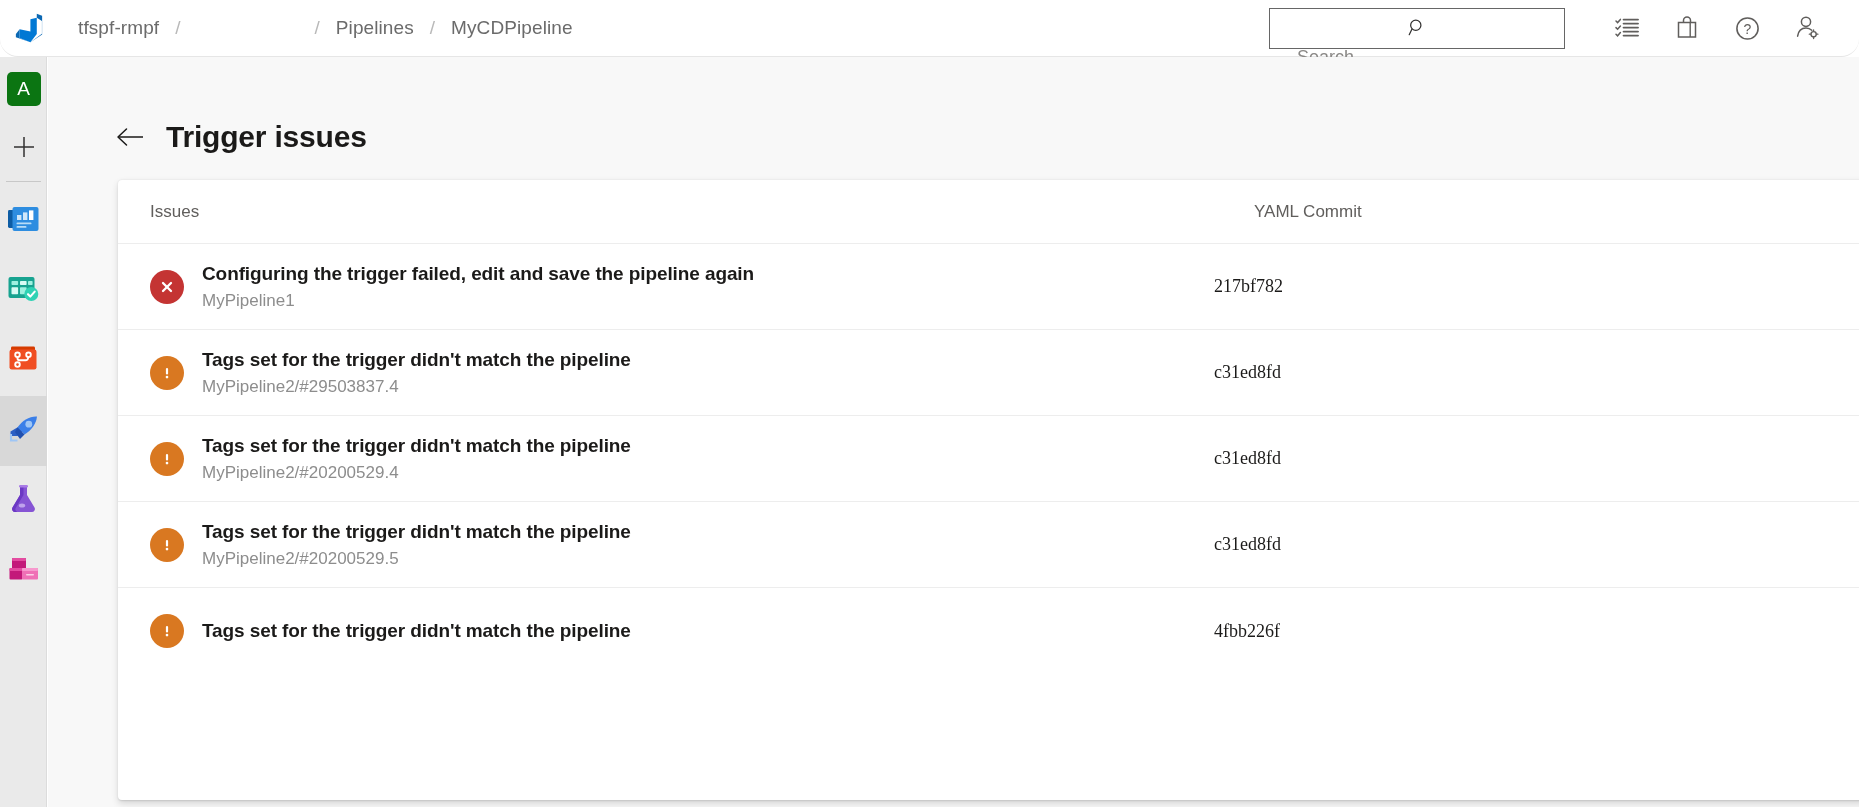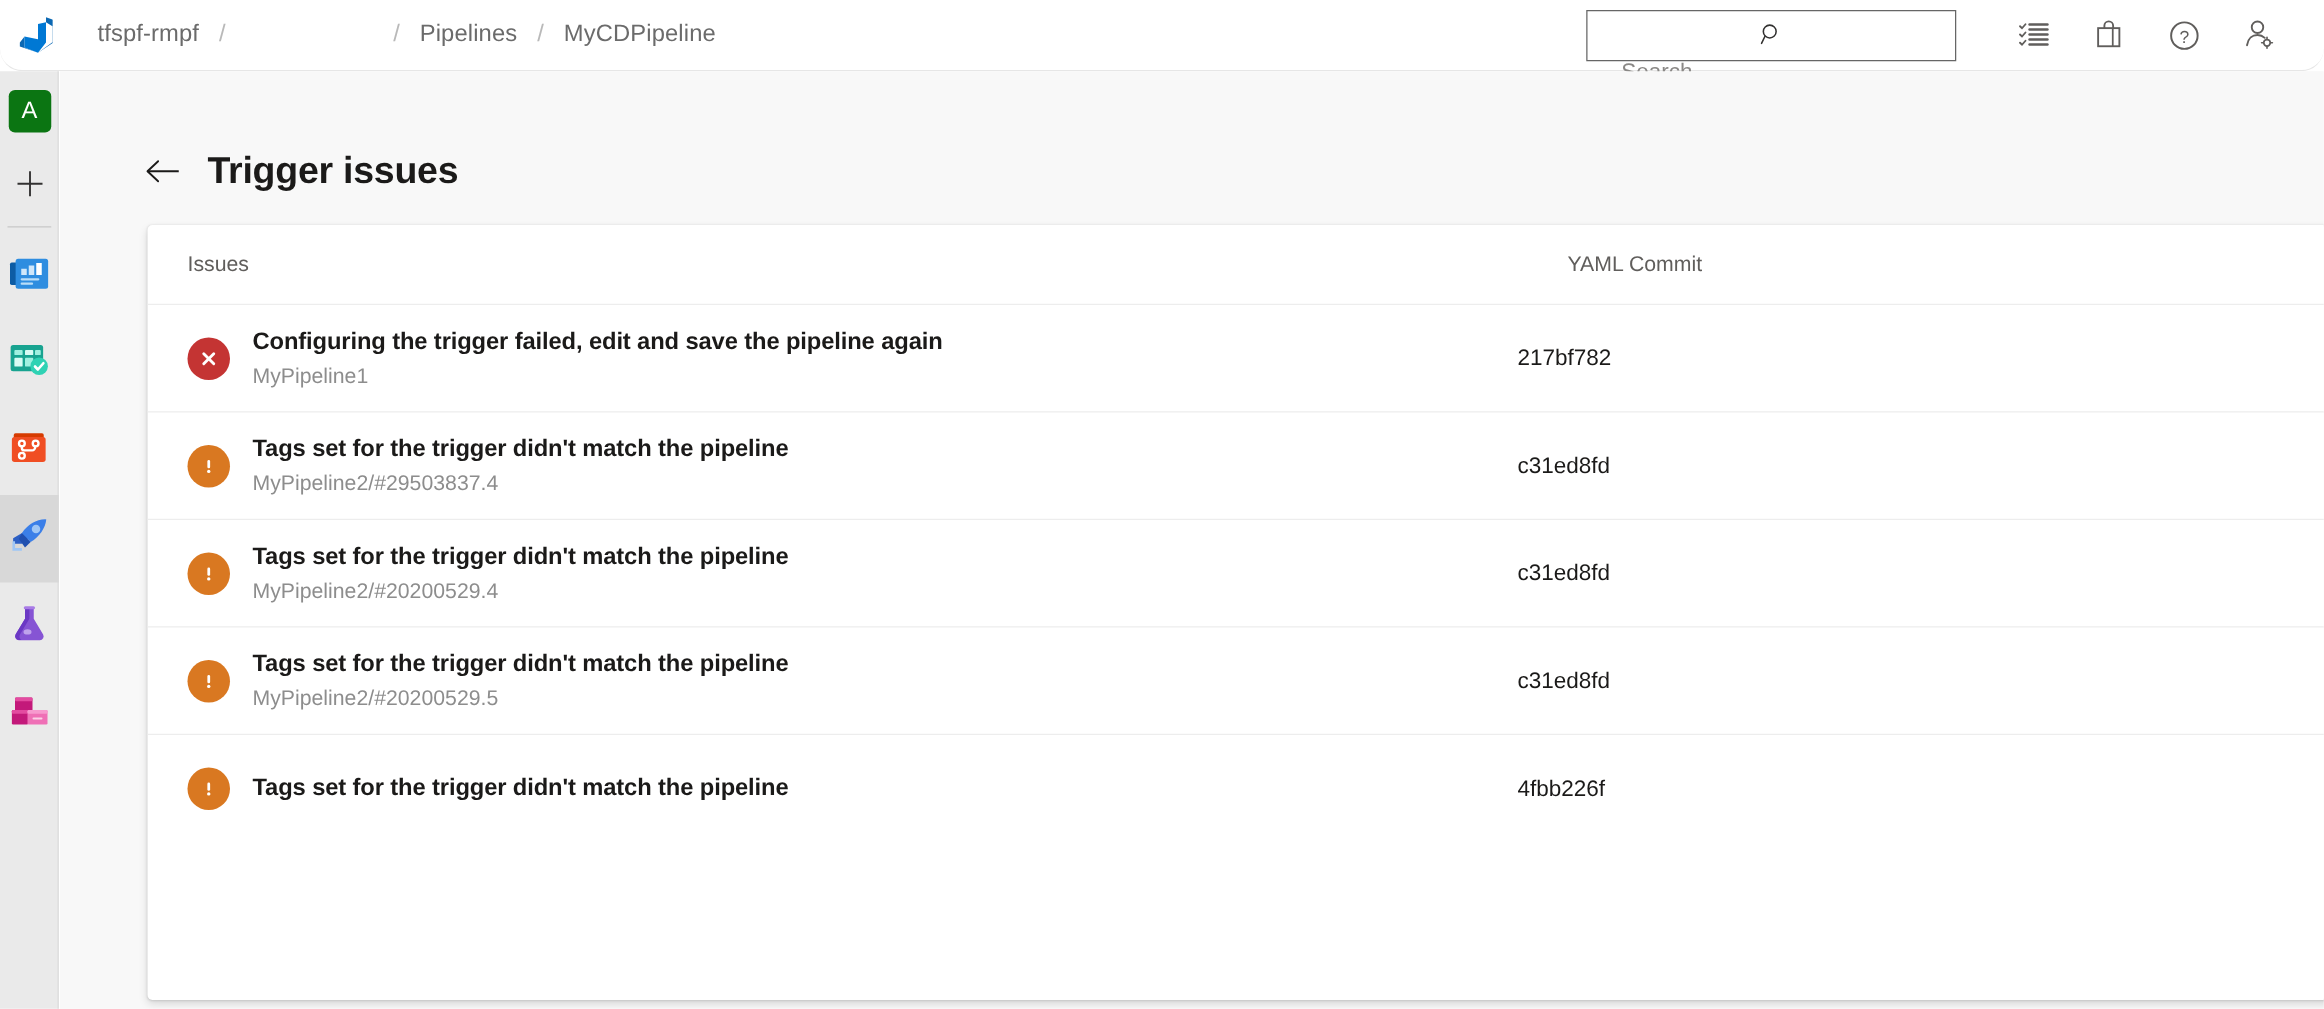--- a/index.html
+++ b/index.html
@@ -238,20 +238,21 @@
   .issue-sub {
     font-size: 17px;
     color: #8d8d8d;
     line-height: 25px;
     margin-top: 1px;
   }
   .row-commit {
     font-size: 18px;
     color: #1b1a19;
     flex: 0 0 auto;
+    font-family: Liberation Serif, serif;
   }
 </style>
 </head>
 <body>
 
 <div id="topbar">
 
   <div id="brand-logo">
     <svg width="30" height="30" viewBox="0 0 32 32">
       <path d="M2 22.5L6 17.2V26.7L17.5 31.2L29.8 22.2V8.6L24.3 5.1L24.3 0.8L29.2 2.6L30 3L30 22.9L17.6 31.2L2 25.9Z" fill="#0b68b3"></path>

